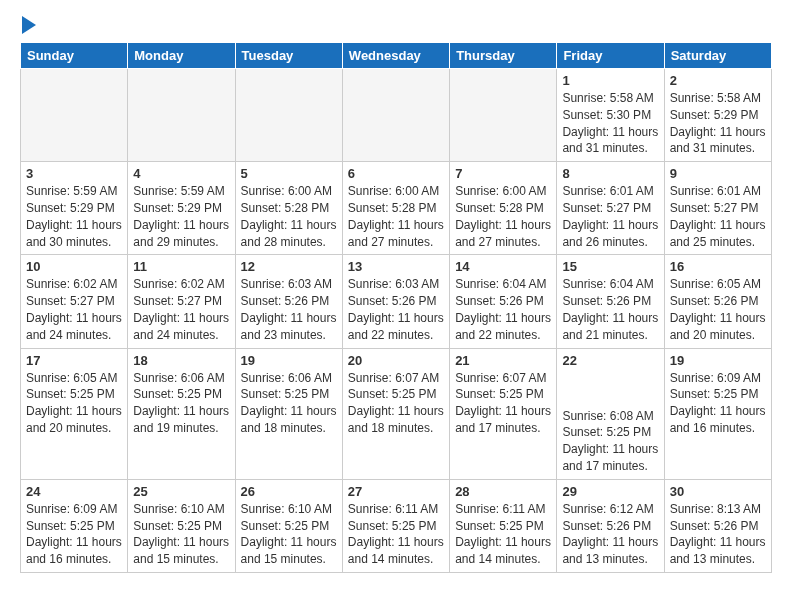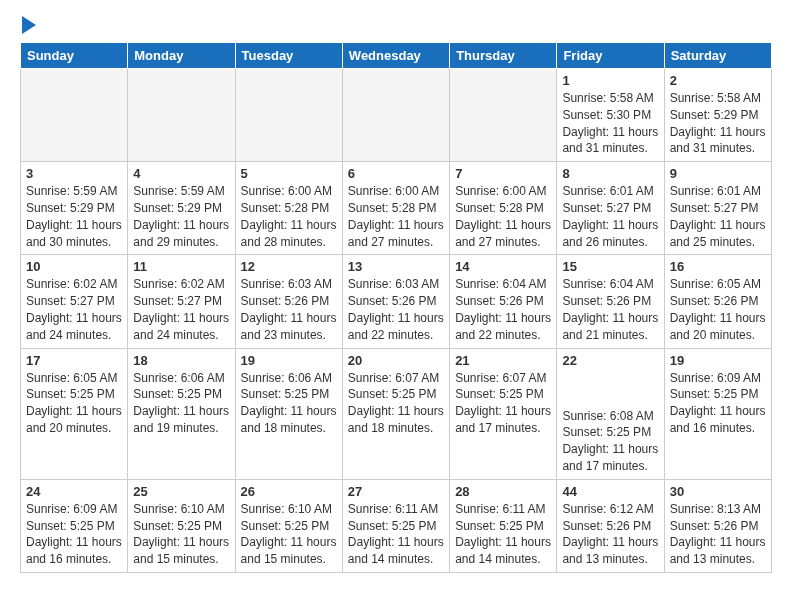--- a/index.html
+++ b/index.html
@@ -322,21 +322,21 @@
 and 14 minutes.</div>
           </td>
           <td>
             <div class="day-number">28</div>
             <div class="day-info" style="white-space: pre-line;">Sunrise: 6:11 AM
 Sunset: 5:25 PM
 Daylight: 11 hours
 and 14 minutes.</div>
           </td>
           <td>
-            <div class="day-number">44</div>
+            <div class="day-number">29</div>
             <div class="day-info" style="white-space: pre-line;">Sunrise: 6:12 AM
 Sunset: 5:26 PM
 Daylight: 11 hours
 and 13 minutes.</div>
           </td>
           <td>
             <div class="day-number">30</div>
             <div class="day-info" style="white-space: pre-line;">Sunrise: 8:13 AM
 Sunset: 5:26 PM
 Daylight: 11 hours

